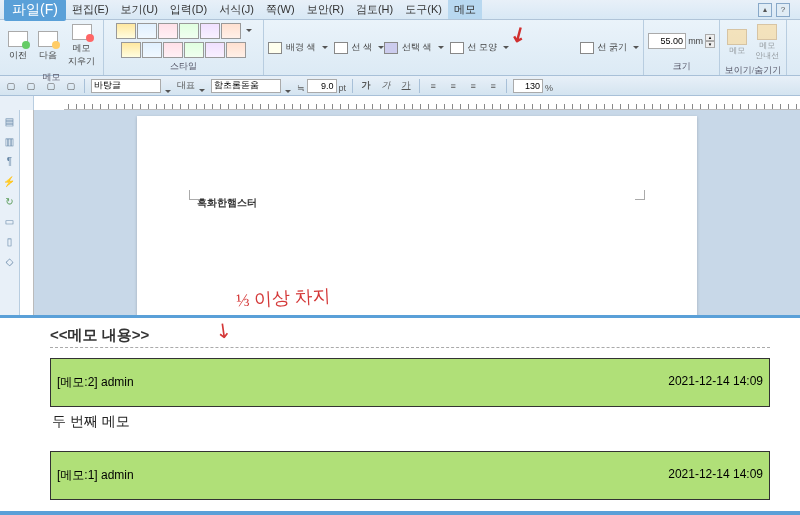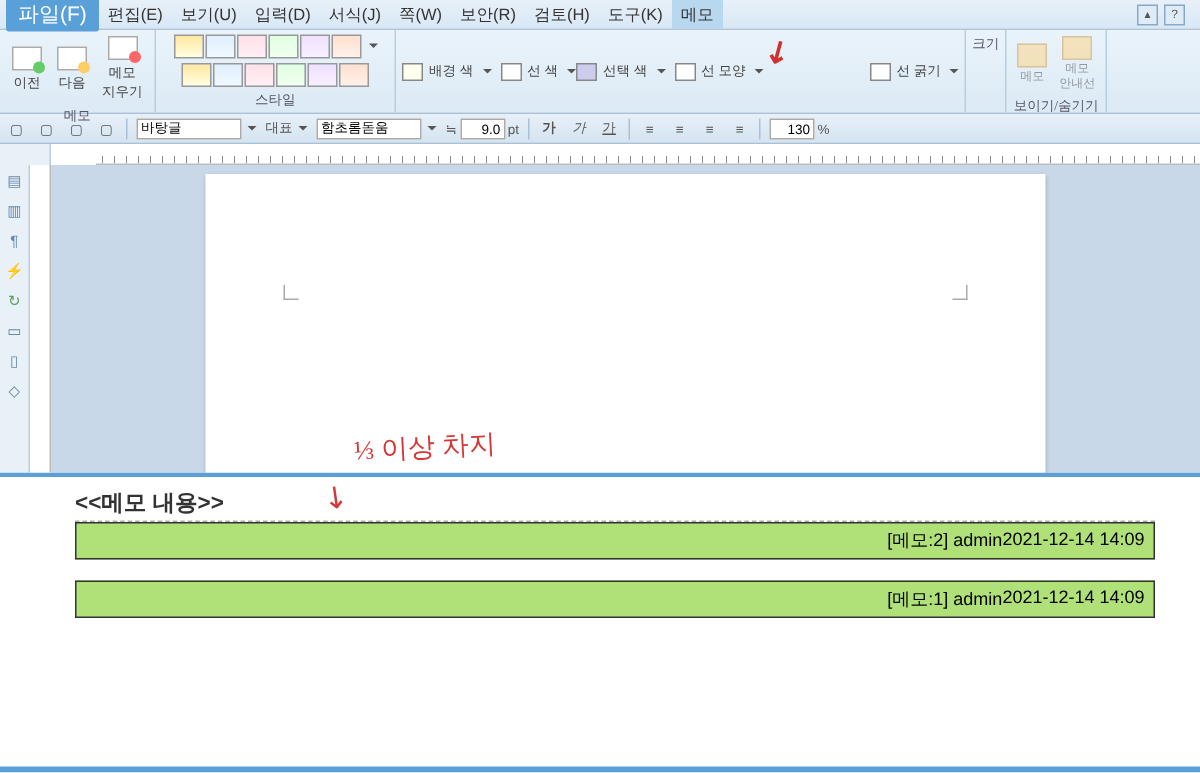--- a/index.html
+++ b/index.html
@@ -50,21 +50,21 @@
     .show-hide-btn .sh-icon.blue { background: #a8d0f0; border-color: #6898c8; }
     .show-hide-btn span { font-size: 8px; color: #444; text-align: center; line-height: 10px; }
     .show-hide-btn.disabled { opacity: 0.5; }
     
     .arrow-anno { position: absolute; color: #d03030; font-size: 20px; font-weight: bold; pointer-events: none; }
     .arrow1 { top: 22px; left: 510px; transform: rotate(-30deg); }
     
     
     .subtoolbar { background: linear-gradient(#e8f0f8, #d4e4f0); height: 20px; display: flex; align-items: center; padding: 0 4px; gap: 6px; border-bottom: 1px solid #a8c0d8; font-size: 9px; color: #555; }
     .subtoolbar .sep { width: 1px; height: 14px; background: #a8c0d8; }
-    .sub-item { display: flex; align-items: center; gap: 2px; }
+    .sub-item { display: flex; align-items: flex-end; gap: 2px; }
     .sub-input { width: 70px; height: 14px; border: 1px solid #aaa; background: #fff; font-size: 9px; padding: 0 2px; }
     .sub-num { width: 30px; height: 14px; border: 1px solid #aaa; background: #fff; font-size: 9px; text-align: right; padding-right: 2px; }
     .tb-icon { width: 14px; height: 14px; border: 1px solid transparent; display: inline-flex; align-items: center; justify-content: center; font-size: 9px; }
     
     
     .ruler-h { background: #fff; height: 14px; border-bottom: 1px solid #bbb; position: relative; margin-left: 30px; overflow: hidden; }
     .ruler-h::before { content: ""; position: absolute; top: 0; left: 0; right: 0; height: 100%; background-image: repeating-linear-gradient(90deg, #888 0, #888 1px, transparent 1px, transparent 8px); background-position: 12px 8px; background-size: 8px 6px; background-repeat: repeat-x; }
     
     
     .main-area { display: flex; height: 205px; }
@@ -81,23 +81,23 @@
     .corner-mark { position: absolute; width: 10px; height: 10px; border-color: #aaa; }
     .corner-mark.tl { top: 74px; left: 52px; border-left: 1px solid #aaa; border-bottom: 1px solid #aaa; }
     .corner-mark.tr { top: 74px; right: 52px; border-right: 1px solid #aaa; border-bottom: 1px solid #aaa; }
     
     
     .handwritten { position: absolute; top: 286px; left: 236px; color: #d43838; font-size: 18px; font-family: cursive; transform: rotate(-3deg); pointer-events: none; z-index: 10; }
     .handwritten .arrow-hw { position: absolute; top: 30px; left: -22px; font-size: 20px; transform: rotate(130deg); }
     
     
     .memo-panel { border-top: 3px solid #5aa0d8; background: #fff; padding: 8px 0 0 50px; }
-    .memo-title { font-size: 15px; font-weight: bold; color: #333; border-bottom: 1px dashed #aaa; padding-bottom: 2px; width: 720px; }
+    .memo-title { font-size: 15px; font-weight: bold; color: #333; margin-bottom: 10px; border-bottom: 1px dashed #aaa; padding-bottom: 2px; width: 720px; }
     .memo-item { width: 720px; margin-bottom: 14px; }
-    .memo-header { background: #b0e078; border: 1px solid #333; display: flex; justify-content: flex-end; padding: 3px 6px; font-size: 12px; }
+    .memo-header { background: #b0e078; border: 1px solid #333; display: flex; justify-content: space-between; padding: 15px 6px; font-size: 12px; }
     .memo-body { font-size: 14px; color: #222; padding: 6px 2px; }
     
     .bottom-border { position: absolute; bottom: 0; left: 0; right: 0; height: 4px; background: #5aa0d8; }
   </style>
 </head>
 <body>
 
 <div class="menubar">
   <span class="file-menu">파일(F)</span>
   <span class="menu-item">편집(E)</span>
@@ -190,20 +190,30 @@
         <div class="prop-row">
             <span class="icon-sm"></span>
             <span>선 굵기</span>
             <span class="dropdown-arrow"></span>
           </div>
       </div>
     </div>
   </div>
 
   <div class="ribbon-group">
+    <div class="group-content">
+      <div class="size-row">
+        <input class="size-input" readonly="" value="55.00" style="">
+        <span class="size-unit">mm</span>
+        <div class="spinner">
+            <div>▴</div>
+            <div>▾</div>
+          </div>
+      </div>
+    </div>
     <div class="group-label">크기</div>
   </div>
 
   <div class="ribbon-group">
     <div class="group-content">
       <div class="show-hide-btn disabled">
         <div class="sh-icon"></div>
         <span>메모</span>
       </div>
       <div class="show-hide-btn disabled">
@@ -277,37 +287,39 @@
     <span class="li green">↻</span>
     <span class="li">▭</span>
     <span class="li">▯</span>
     <span class="li">◇</span>
   </div>
   <div class="ruler-v"></div>
   <div class="doc-area">
     <div class="page">
       <div class="corner-mark tl"></div>
       <div class="corner-mark tr"></div>
+      <div class="page-content">흑화한햄스터</div>
     </div>
   </div>
 </div>
 
 <div class="handwritten">
   <span>⅓ 이상 차지</span>
   <span class="arrow-hw">↗</span>
 </div>
 
 <div class="memo-panel">
   <div class="memo-title">&lt;&lt;메모 내용&gt;&gt;</div>
 
   <div class="memo-item">
     <div class="memo-header">
       <span>[메모:2] admin</span>
       <span>2021-12-14 14:09</span>
     </div>
+    <div class="memo-body">두 번째 메모</div>
   </div>
 
   <div class="memo-item">
     <div class="memo-header">
       <span>[메모:1] admin</span>
       <span>2021-12-14 14:09</span>
     </div>
   </div>
 </div>
 

